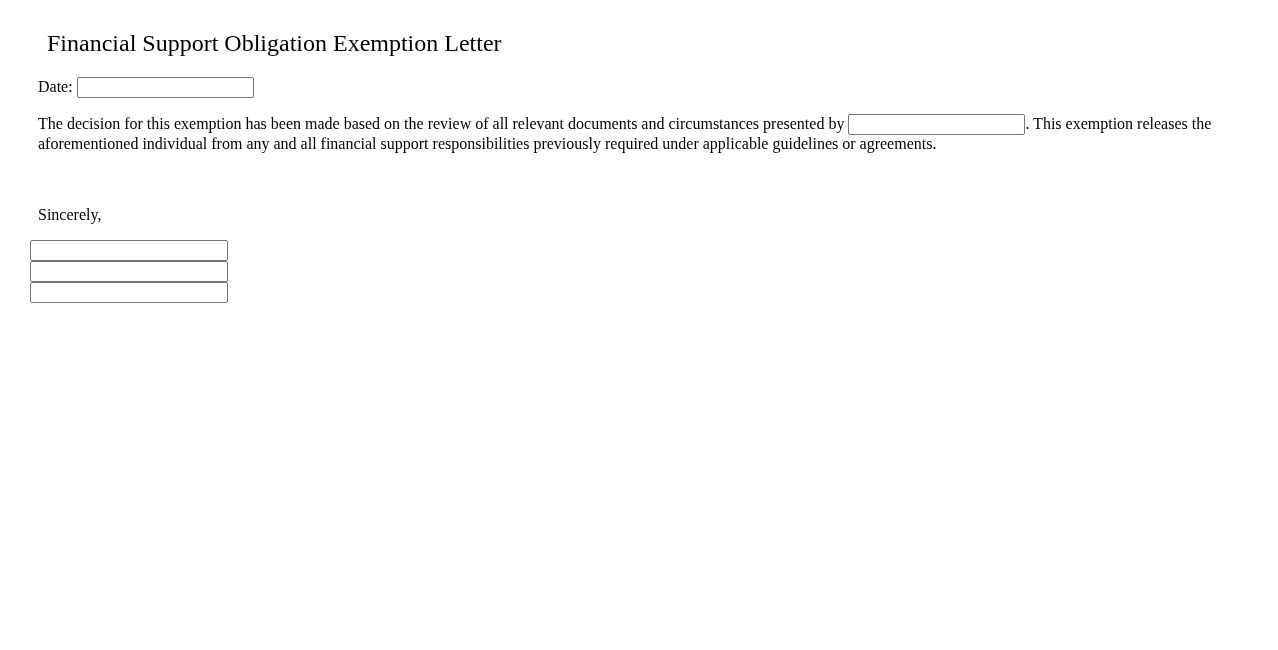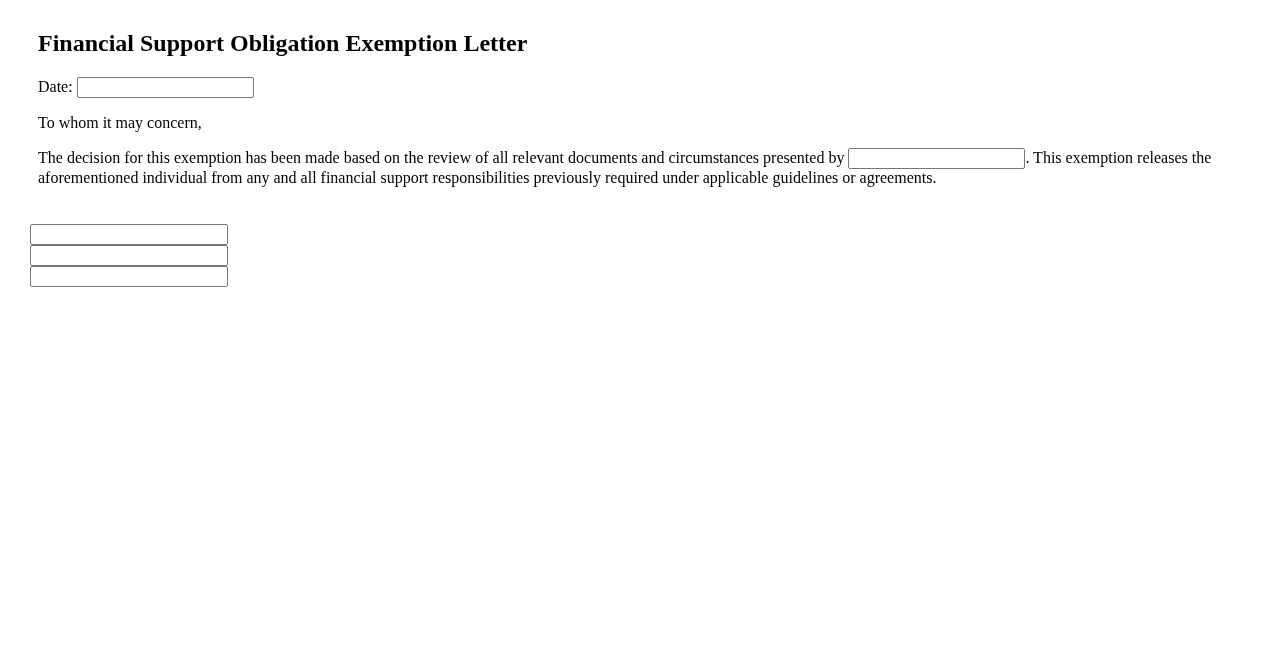--- a/index.html
+++ b/index.html
@@ -6,22 +6,22 @@
     background: #ffffff;
     color: #000000;
   }
   body {
     margin: 30px;
     font-family: "Liberation Serif", "DejaVu Serif", serif;
     font-size: 16px;
   }
   h1.doc-title {
     font-size: 24px;
-    font-weight: bold;
-    margin: 0 0 20px 8px;
+    font-weight: normal;
+    margin: 0 0 20px 17px;
   }
   p {
     margin: 16px 8px;
   }
   input[type="text"] {
     box-sizing: border-box;
     width: 177px;
     height: 21px;
     border: 1px solid #767676;
     border-radius: 2px;
@@ -44,31 +44,31 @@
 
 <div>
 
   <h1 class="doc-title">Financial Support Obligation Exemption Letter</h1>
 
   <p>
     <span>Date:</span>
     <input type="text" value="" style="">
   </p>
 
-  <p>To whom it may concern,</p>
 
 
   <p>
     <span>The decision for this exemption has been made based on the review of all relevant documents and circumstances presented by</span>
     <input type="text" value="" style=""><span>. This exemption releases the aforementioned individual from any and all financial support responsibilities previously required under applicable guidelines or agreements.</span>
   </p>
 
 
   <div class="spacer"></div>
 
+  <p>Sincerely,</p>
 
   <div class="signature-block">
     <input type="text" value="" style="">
     <input type="text" value="" style="">
     <input type="text" value="" style="">
   </div>
 
 </div>
 
 </body></html>

